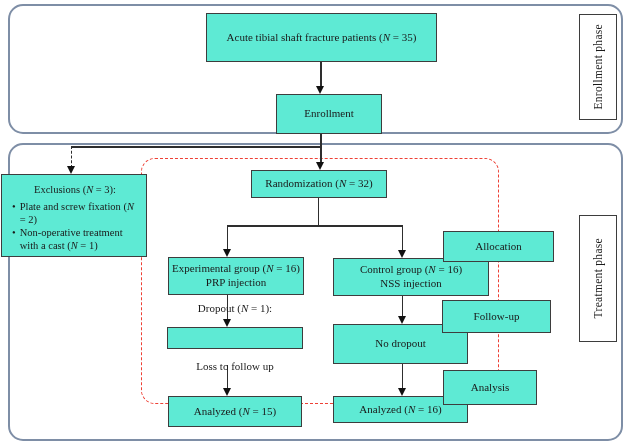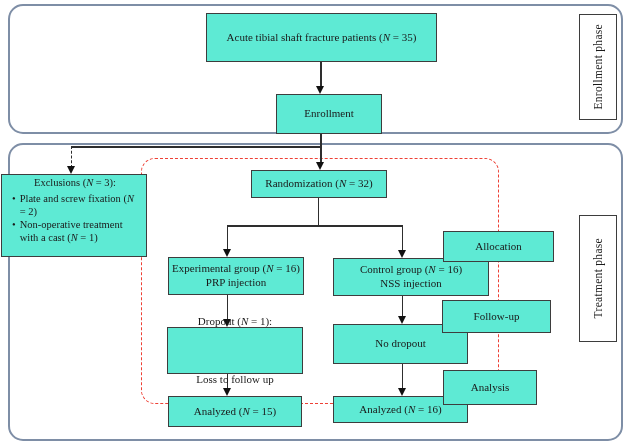--- a/index.html
+++ b/index.html
@@ -11,21 +11,21 @@
        display:flex;flex-direction:column;align-items:center;justify-content:center;
        text-align:center;font-size:11px;line-height:1.25;}
   .vline{position:absolute;width:1.5px;background:#2e2e2e;}
   .hline{position:absolute;height:1.5px;background:#2e2e2e;}
   .vdash{position:absolute;width:0;border-left:1.5px dashed #2e2e2e;}
   .arrow-down{position:absolute;width:0;height:0;border-left:4.5px solid transparent;
               border-right:4.5px solid transparent;border-top:8px solid #111;}
   .phase{position:absolute;background:#fff;border:1.5px solid #3d3d3d;box-sizing:border-box;
          display:flex;align-items:center;justify-content:center;font-size:11.5px;}
   .phase span{writing-mode:vertical-rl;transform:rotate(180deg);letter-spacing:.3px;white-space:nowrap;}
-  .exclusions{align-items:stretch;justify-content:center;padding:5px 4px 16px 6px;font-size:10.5px;text-align:left;}
+  .exclusions{align-items:stretch;justify-content:flex-end;padding:5px 4px 4px 6px;font-size:10.5px;text-align:left;}
   .exc-title{text-align:center;margin-bottom:3px;}
   .exc-item{display:flex;gap:4px;padding-left:4px;}
   .exc-item .bullet{flex:0 0 auto;}
   .two-line{gap:0;}
 </style>
 </head>
 <body>
 
 <div id="stage">
 
@@ -88,21 +88,21 @@
   <div class="box two-line" style="left:168px;top:257px;width:136px;height:38px;">
     <span>Experimental group (<i>N</i> = 16)</span>
     <span>PRP injection</span>
   </div>
 
   <div class="box two-line" style="left:333px;top:258px;width:156px;height:38px;">
     <span>Control group (<i>N</i> = 16)</span>
     <span>NSS injection</span>
   </div>
 
-  <div class="box two-line" style="left:167px;top:327px;width:136px;height:47px;gap:44px;">
+  <div class="box two-line" style="left:167px;top:327px;width:136px;height:22px;gap:44px;">
     <span>Dropout (<i>N</i> = 1):</span>
     <span>Loss to follow up</span>
   </div>
 
   <div class="box" style="left:333px;top:324px;width:135px;height:40px;">
     <span>No dropout</span>
   </div>
 
   <div class="box" style="left:168px;top:396px;width:134px;height:31px;">
     <span>Analyzed (<i>N</i> = 15)</span>

